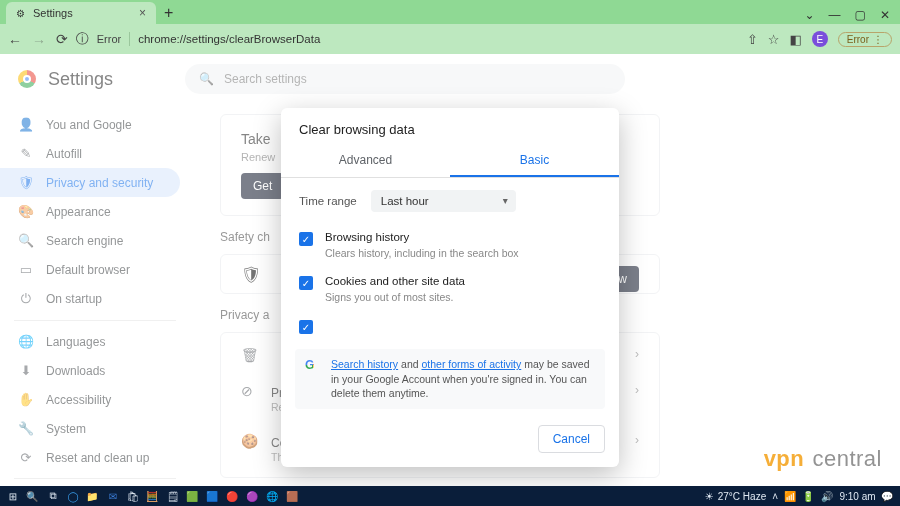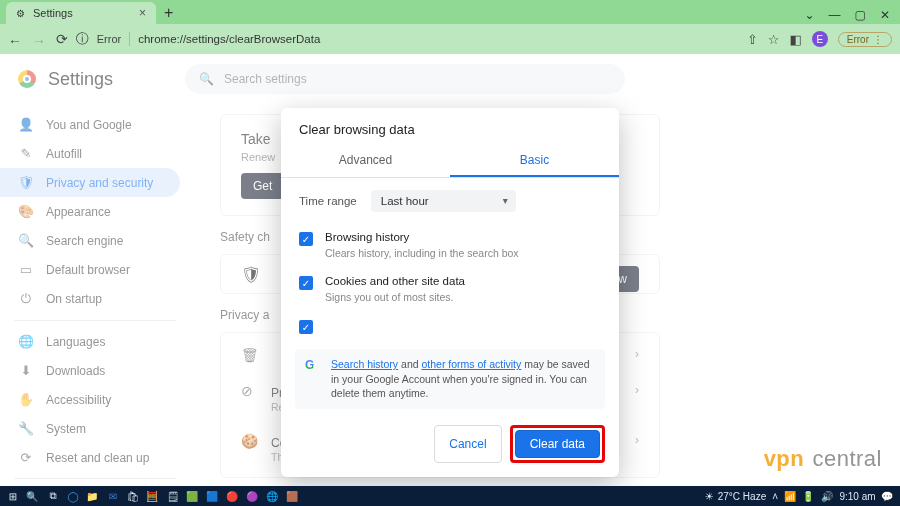--- a/index.html
+++ b/index.html
@@ -262,23 +262,20 @@
     <div class="ct"></div>
   </div>
   <div class="infobox">
     <span class="glogo">G</span>
     <div>
       <a>Search history</a><span> and </span><a>other forms of activity</a><span> may be saved in your Google Account when you're signed in. You can delete them anytime.</span>
     </div>
   </div>
   <div class="modal-actions">
     <button class="btn-outline">Cancel</button>
-    <span class="cleardata-hl">
-      <button class="btn-primary">Clear data</button>
-    </span>
   </div>
 </div>
 
 <div class="watermark">
   <span>vpn</span><span style="color:#fff">•</span><span class="c">central</span>
 </div>
 
 <div class="taskbar">
   <span class="tb-ic">⊞</span>
   <span class="tb-ic">🔍</span>

